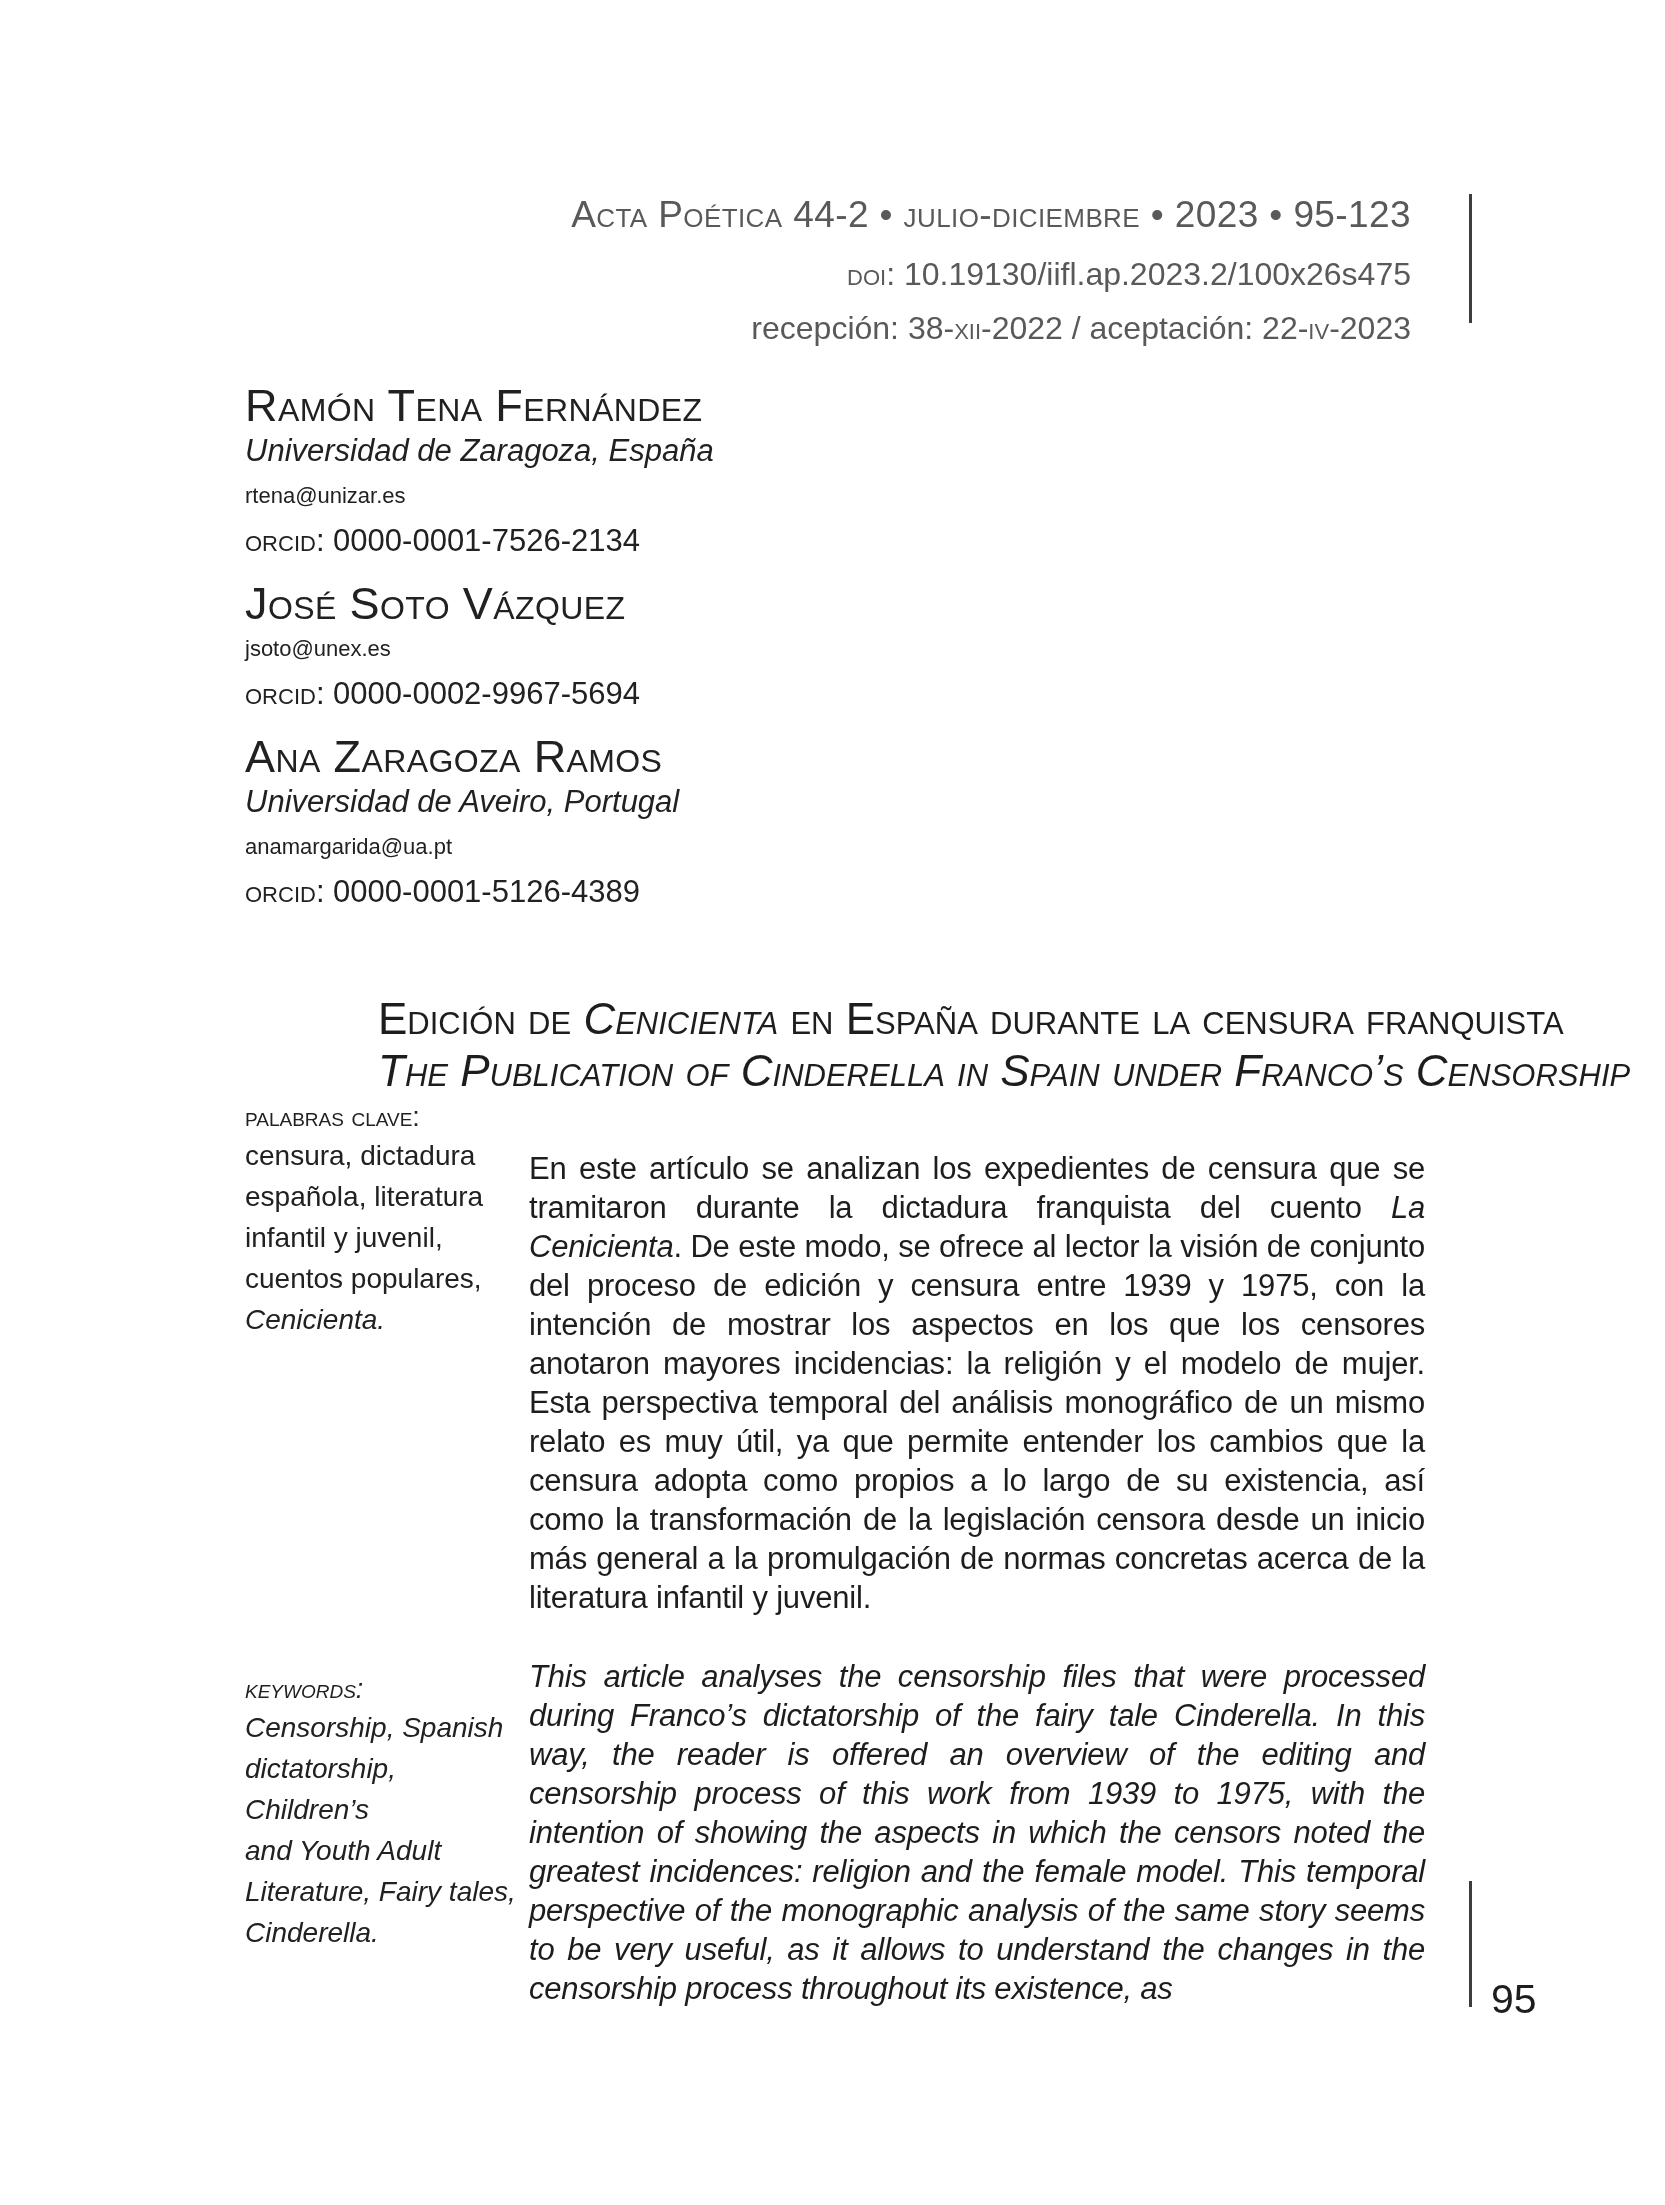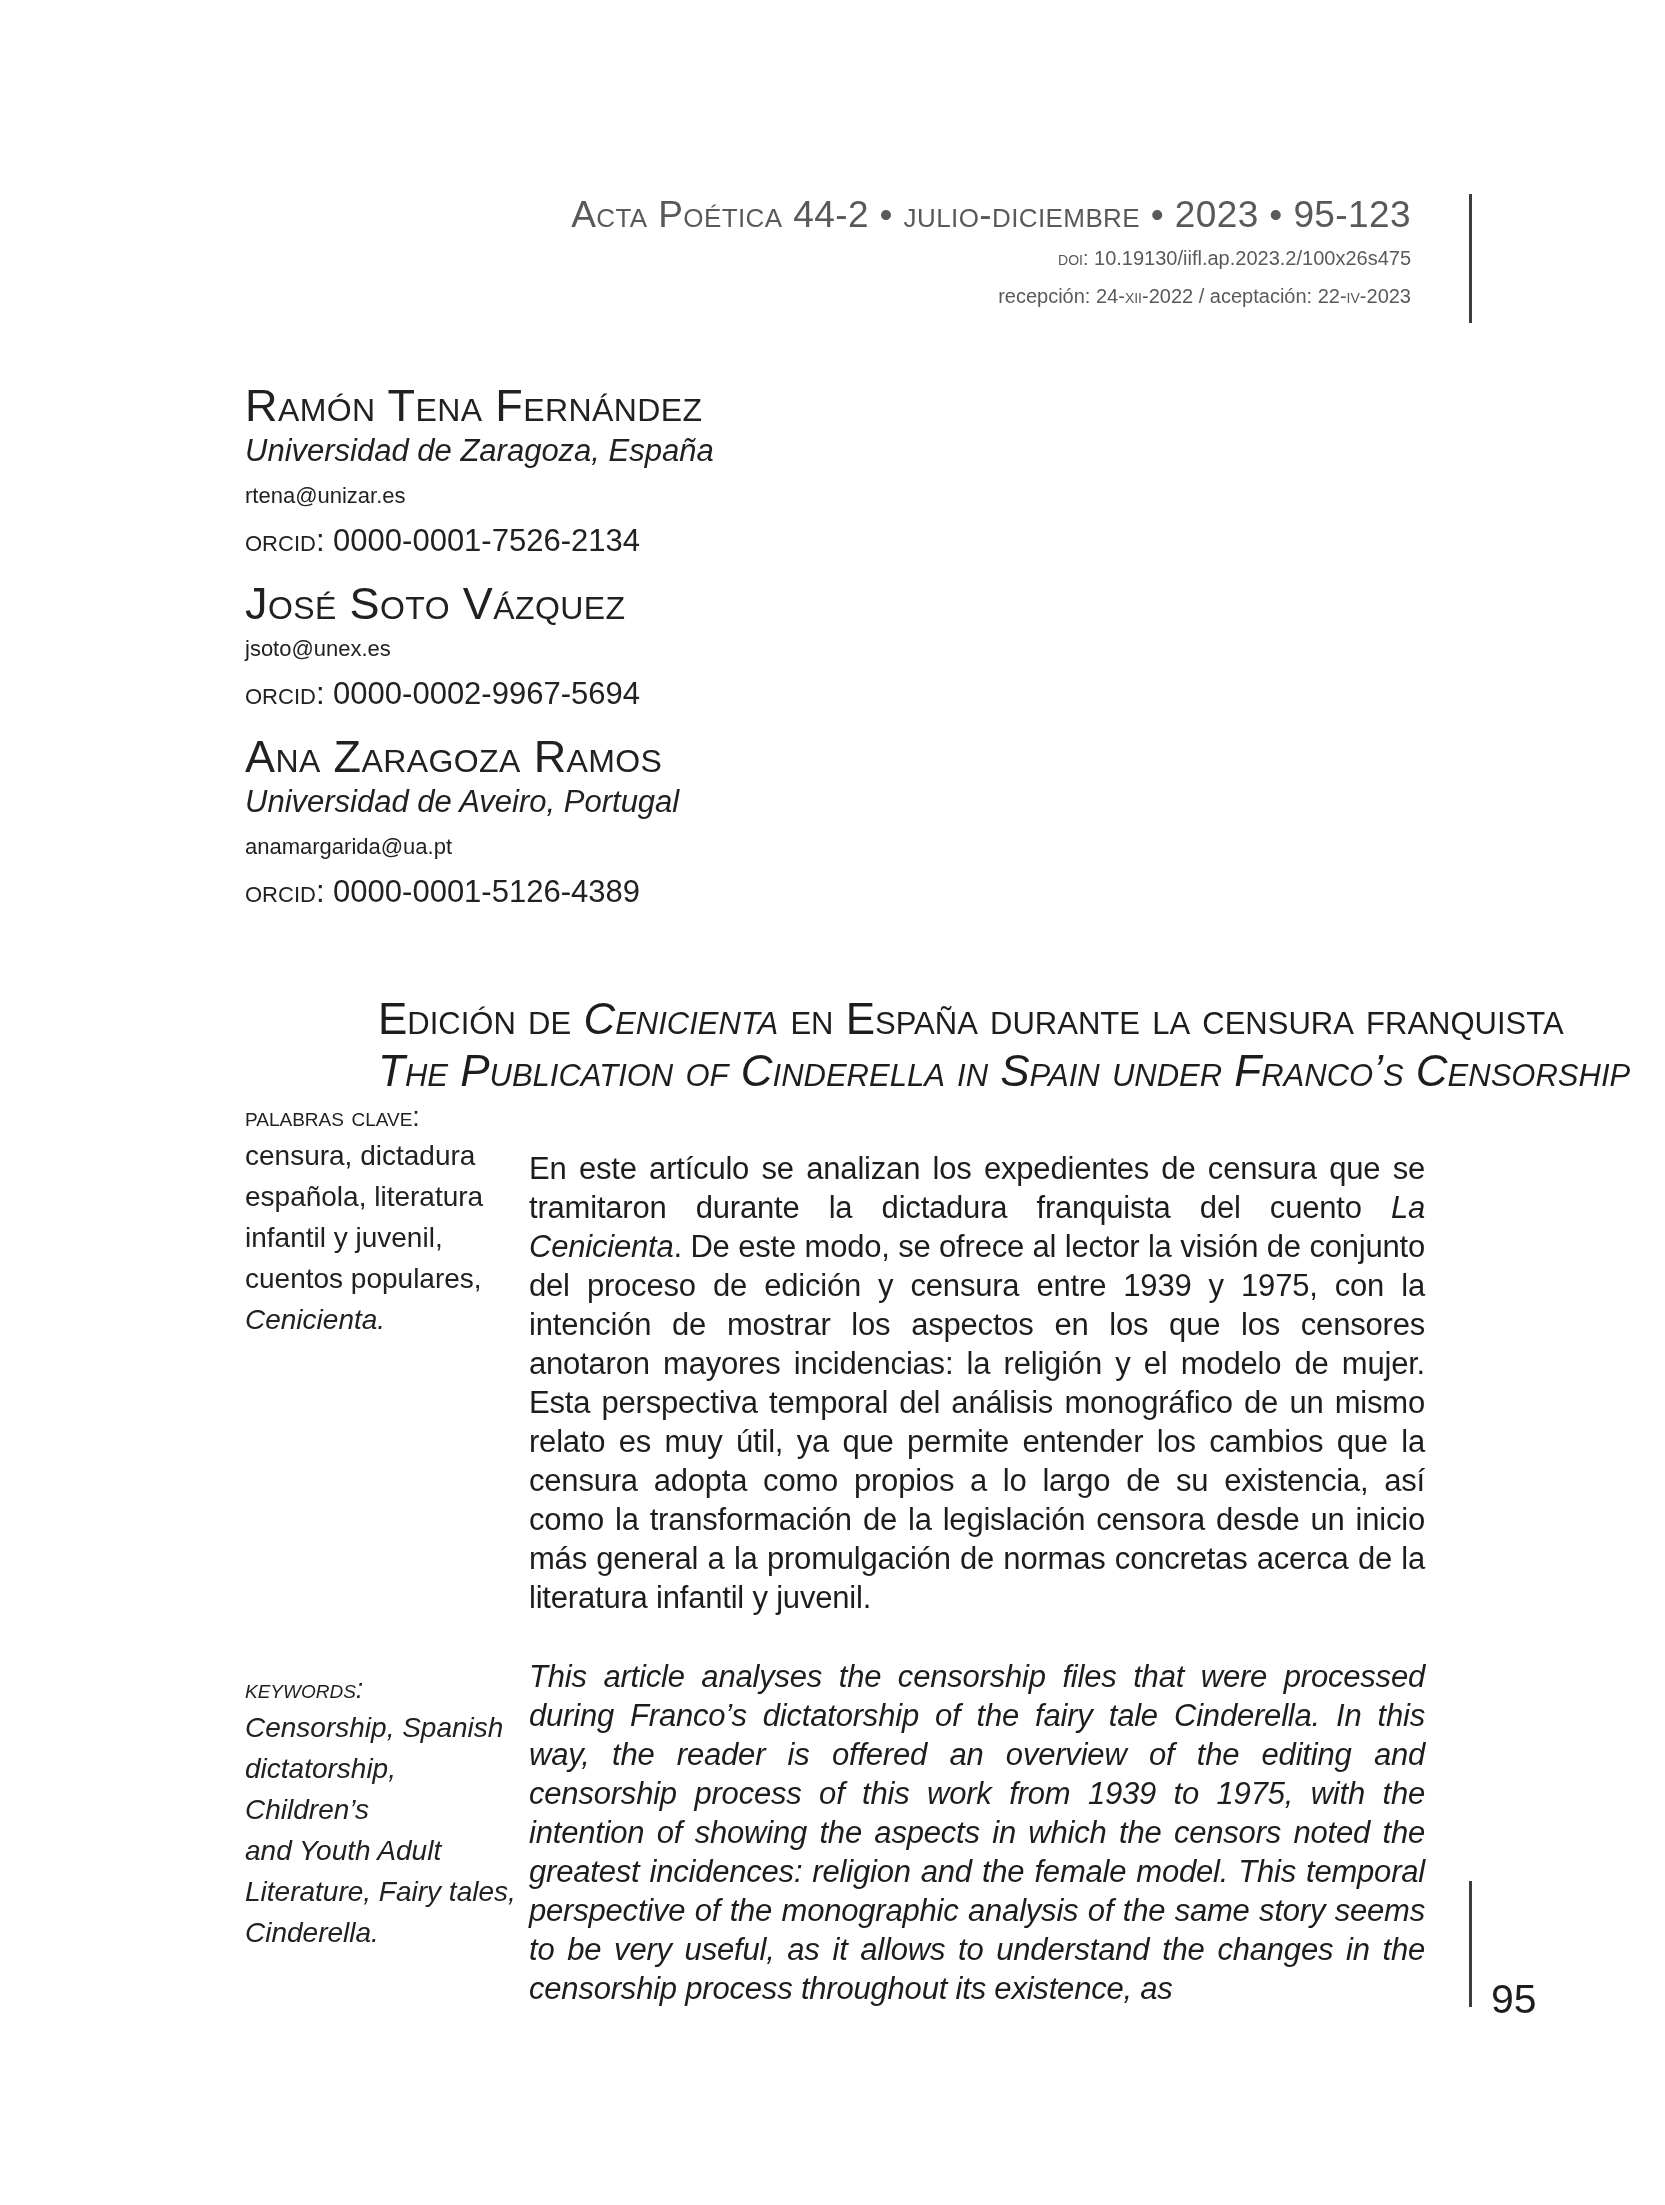--- a/index.html
+++ b/index.html
@@ -23,22 +23,23 @@
     text-align: right;
     color: #58595b;
   }
   .h-line1 {
     font-size: 37px;
     line-height: 48px;
     font-variant: small-caps;
     letter-spacing: 0.4px;
   }
   .h-line2, .h-line3 {
-    font-size: 20px;
+    font-size: 32px;
     line-height: 38px;
+    margin-top: 16px;
   }
 
   
   .rule {
     position: absolute;
     left: 1469px;
     width: 2.5px;
     background: #3d3d3f;
   }
   .rule-top    { top: 194px;  height: 129px; }
@@ -105,21 +106,21 @@
   }
 </style>
 </head>
 <body>
 
 <div class="page">
 
   <header class="header">
     <div class="h-line1"><span>Acta Poética 44-2 • julio-diciembre • 2023 • 95-123</span></div>
     <div class="h-line2"><span class="sc">doi</span><span>: 10.19130/iifl.ap.2023.2/100x26s475</span></div>
-    <div class="h-line3"><span>recepción: 24-</span><span class="sc">xii</span><span>-2022 / aceptación: 22-</span><span class="sc">iv</span><span>-2023</span></div>
+    <div class="h-line3"><span>recepción: 38-</span><span class="sc">xii</span><span>-2022 / aceptación: 22-</span><span class="sc">iv</span><span>-2023</span></div>
   </header>
 
   <div class="rule rule-top"></div>
 
   <section class="authors">
     <div class="author">
       <div class="a-name">Ramón Tena Fernández</div>
       <div class="a-affil">Universidad de Zaragoza, España</div>
       <div class="a-email">rtena@unizar.es</div>
       <div class="a-orcid"><span class="sc">orcid</span><span>: 0000-0001-7526-2134</span></div>

